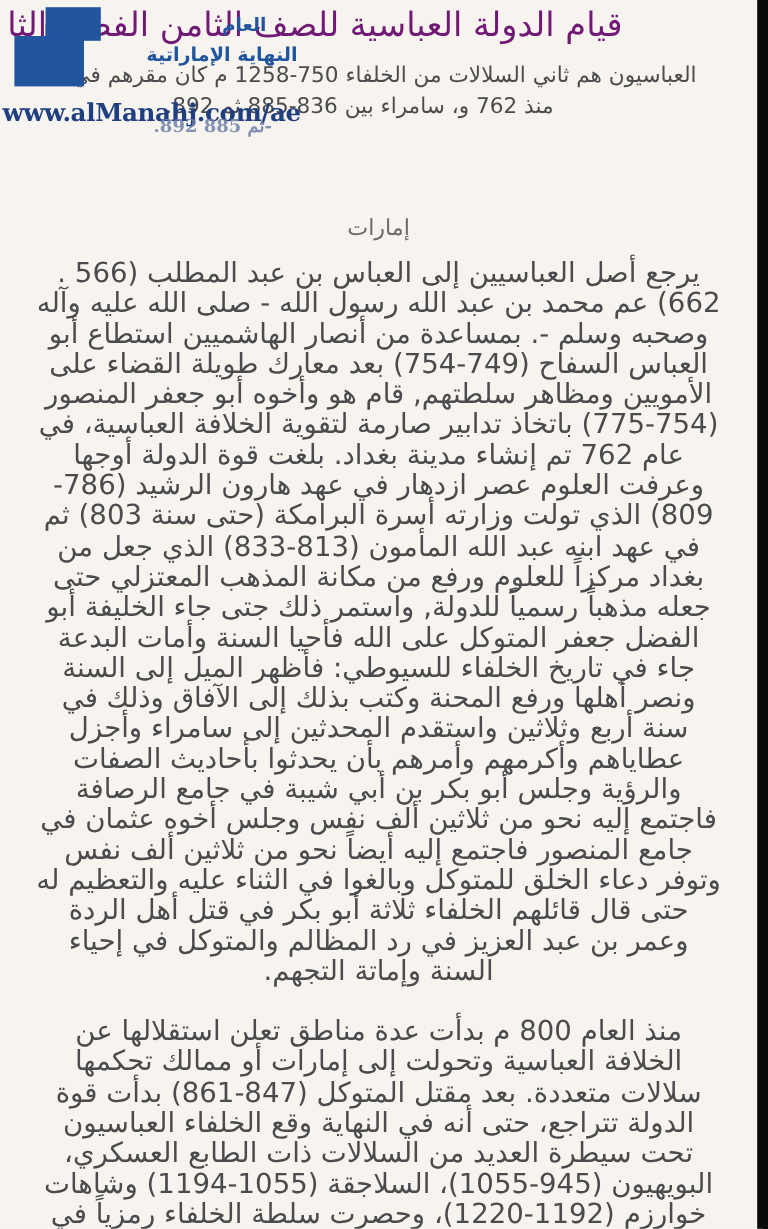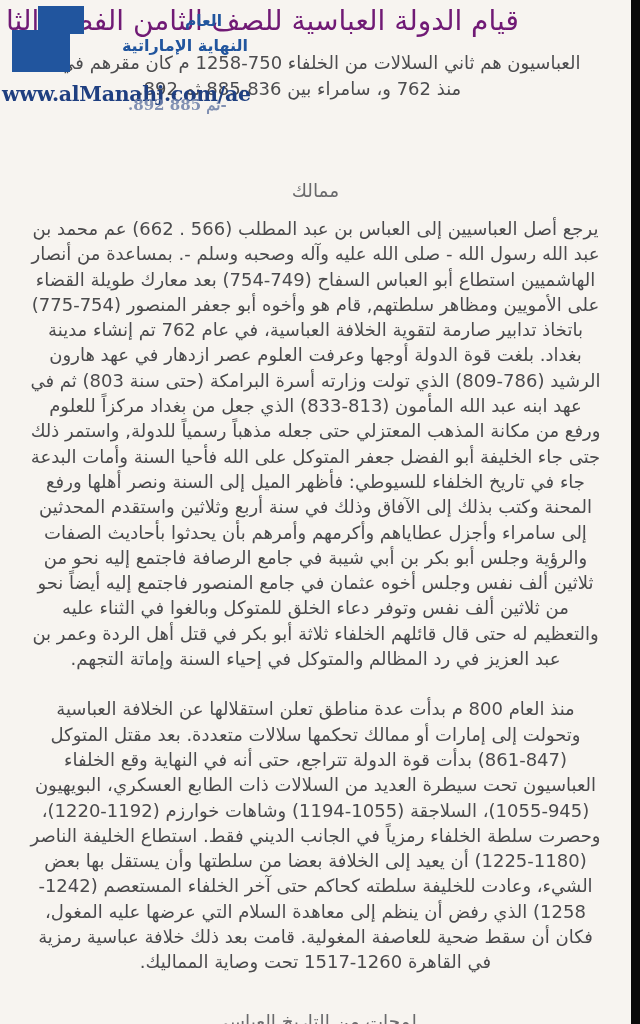--- a/index.html
+++ b/index.html
@@ -140,21 +140,21 @@
     line-height: 26px;
     color: #6a6a6c;
     margin: 58px 0 12px 0;
     font-weight: 400;
   }
   .section-heading.bottom-heading {
     margin: 34px 0 4px 0;
   }
   .body-paragraph {
     text-align: center;
-    font-size: 18px;
+    font-size: 23px;
     line-height: 25.3px;
     color: #4b4b4d;
     margin: 0 0 0 0;
     direction: rtl;
     unicode-bidi: isolate;
   }
   .body-paragraph + .body-paragraph {
     margin-top: 25px;
   }
 </style>
@@ -176,21 +176,21 @@
         </div>
         <div class="wm-brand-top">العام</div>
         <div class="wm-brand-bottom">النهاية الإماراتية</div>
         <div class="wm-url">www.alManahj.com/ae</div>
         <div class="wm-url-ghost">.892 ثم 885-</div>
       </div>
     </div>
 
     <div id="body-block">
 
-      <div class="section-heading">ممالك</div>
+      <div class="section-heading">إمارات</div>
 
       <p class="body-paragraph">يرجع أصل العباسيين إلى العباس بن عبد المطلب (566 . 662) عم محمد بن عبد الله رسول الله - صلى الله عليه وآله وصحبه وسلم -. بمساعدة من أنصار الهاشميين استطاع أبو العباس السفاح (749-754) بعد معارك طويلة القضاء على الأمويين ومظاهر سلطتهم, قام هو وأخوه أبو جعفر المنصور (754-775) باتخاذ تدابير صارمة لتقوية الخلافة العباسية، في عام 762 تم إنشاء مدينة بغداد. بلغت قوة الدولة أوجها وعرفت العلوم عصر ازدهار في عهد هارون الرشيد (786-809) الذي تولت وزارته أسرة البرامكة (حتى سنة 803) ثم في عهد ابنه عبد الله المأمون (813-833) الذي جعل من بغداد مركزاً للعلوم ورفع من مكانة المذهب المعتزلي حتى جعله مذهباً رسمياً للدولة, واستمر ذلك جتى جاء الخليفة أبو الفضل جعفر المتوكل على الله فأحيا السنة وأمات البدعة جاء في تاريخ الخلفاء للسيوطي: فأظهر الميل إلى السنة ونصر أهلها ورفع المحنة وكتب بذلك إلى الآفاق وذلك في سنة أربع وثلاثين واستقدم المحدثين إلى سامراء وأجزل عطاياهم وأكرمهم وأمرهم بأن يحدثوا بأحاديث الصفات والرؤية وجلس أبو بكر بن أبي شيبة في جامع الرصافة فاجتمع إليه نحو من ثلاثين ألف نفس وجلس أخوه عثمان في جامع المنصور فاجتمع إليه أيضاً نحو من ثلاثين ألف نفس وتوفر دعاء الخلق للمتوكل وبالغوا في الثناء عليه والتعظيم له حتى قال قائلهم الخلفاء ثلاثة أبو بكر في قتل أهل الردة وعمر بن عبد العزيز في رد المظالم والمتوكل في إحياء السنة وإماتة التجهم.</p>
 
       <p class="body-paragraph">منذ العام 800 م بدأت عدة مناطق تعلن استقلالها عن الخلافة العباسية وتحولت إلى إمارات أو ممالك تحكمها سلالات متعددة. بعد مقتل المتوكل (847-861) بدأت قوة الدولة تتراجع، حتى أنه في النهاية وقع الخلفاء العباسيون تحت سيطرة العديد من السلالات ذات الطابع العسكري، البويهيون (945-1055)، السلاجقة (1055-1194) وشاهات خوارزم (1192-1220)، وحصرت سلطة الخلفاء رمزياً في الجانب الديني فقط. استطاع الخليفة الناصر (1180-1225) أن يعيد إلى الخلافة بعضا من سلطتها وأن يستقل بها بعض الشيء، وعادت للخليفة سلطته كحاكم حتى آخر الخلفاء المستعصم (1242-1258) الذي رفض أن ينظم إلى معاهدة السلام التي عرضها عليه المغول، فكان أن سقط ضحية للعاصفة المغولية. قامت بعد ذلك خلافة عباسية رمزية في القاهرة 1260-1517 تحت وصاية المماليك.</p>
 
       <div class="section-heading bottom-heading">لمحات من التاريخ العباسي</div>
 
     </div>
 
   </div>

